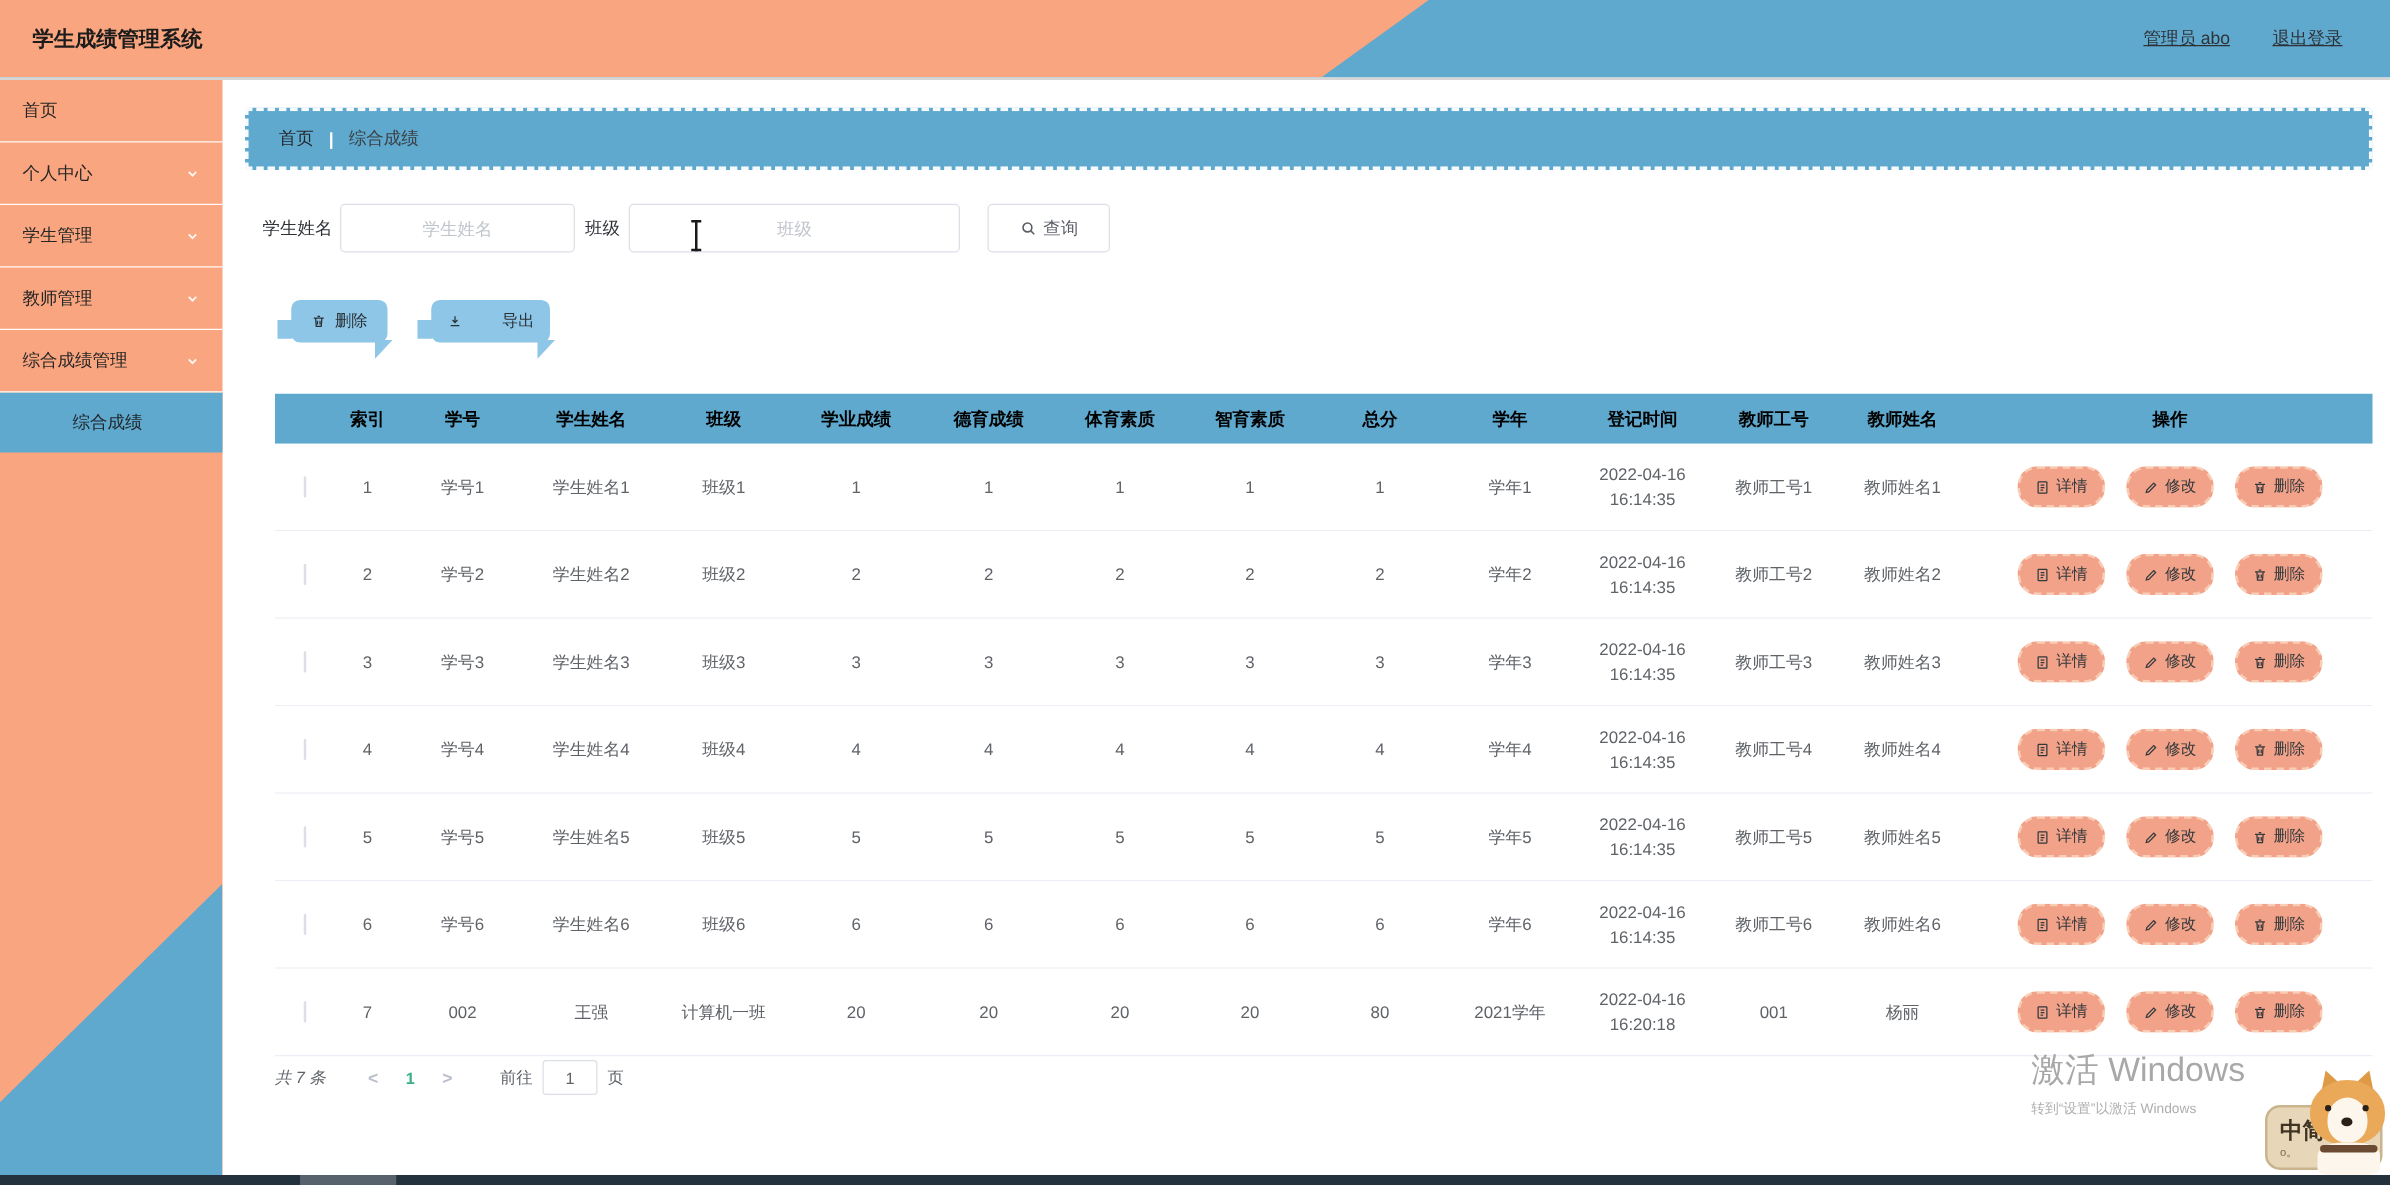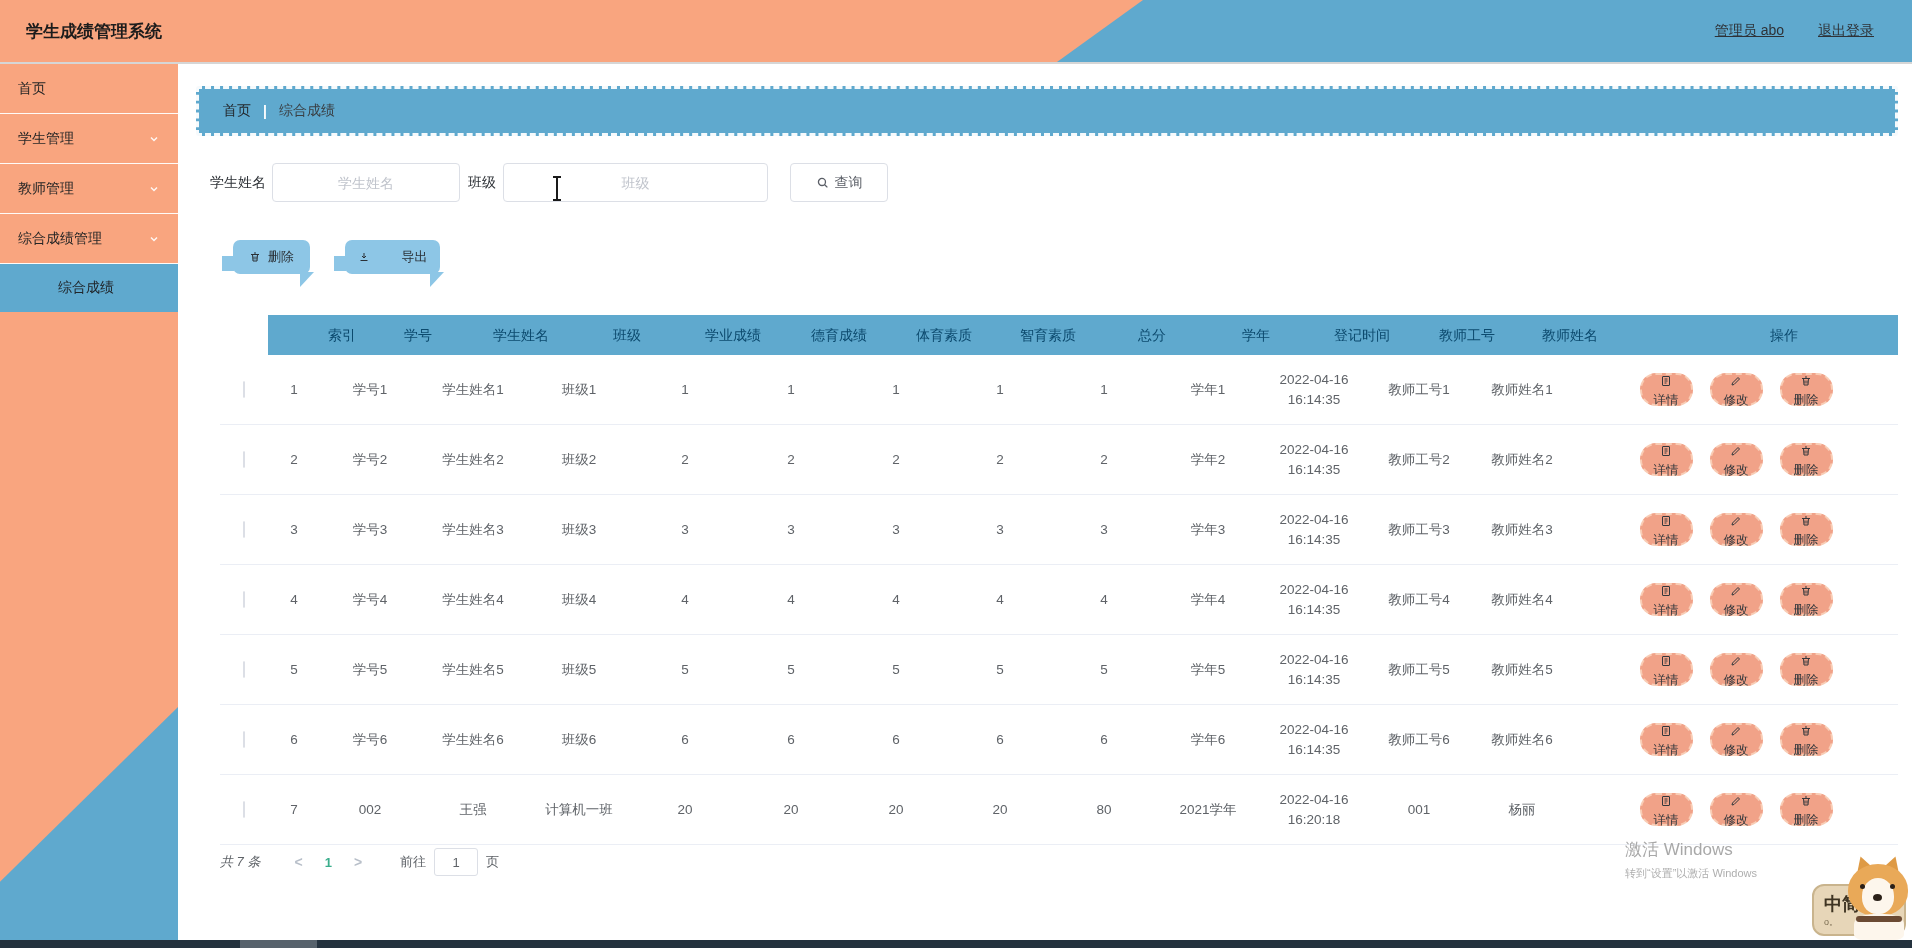--- a/index.html
+++ b/index.html
@@ -47,41 +47,41 @@
   .btn-blue { position:absolute; top:240px; height:34px; background:#8dc6e6; border:none; border-radius:7px;
     font-size:13px; color:#2a3036; display:flex; align-items:center; justify-content:center; gap:7px;
     cursor:pointer; font-family:inherit; }
   .btn-blue .notch { position:absolute; left:-11px; bottom:3px; width:12px; height:15px; background:#8dc6e6; }
   .btn-blue .tail { position:absolute; right:-4px; bottom:-13px; width:0; height:0;
     border-top:15px solid #8dc6e6; border-right:14px solid transparent; }
 
   
   .table { position:absolute; left:220px; top:315px; width:1678px; font-size:13.5px; }
   .thead, .tr { display:grid; grid-template-columns:48px 52px 100px 106px 106px 106px 106px 104px 104px 104px 104px 108px 102px 104px 324px; align-items:center; }
-  .thead { height:40px; background:#5fa9ce; color:#0c4a6e; font-weight:400; font-size:14px;margin-left:48px; }
+  .thead { height:40px; background:#5fa9ce; color:#000000; font-weight:700; font-size:14px; }
   .th, .td { text-align:center; line-height:1.45; }
   .tr { height:70px; border-bottom:1px solid #ebeef5; color:#5f6368; background:#fff; }
   .cb { width:15px; height:15px; border-radius:2px; background:#fff; margin:0 auto; cursor:pointer; }
   .tr .cb { border:1px solid #dcdfe6; }
   .ops { display:flex; justify-content:center; gap:17px; }
   .btn-op { height:33px; padding:0 12px; background:#f1a288; border:2px dashed #f9cdb5; border-radius:16px;
-    font-size:12.5px; color:#33383d; display:flex; align-items:center; gap:5px; cursor:pointer; font-family:inherit;flex-direction:column; }
+    font-size:12.5px; color:#33383d; display:flex; align-items:center; gap:5px; cursor:pointer; font-family:inherit; }
 
   
   .pager { position:absolute; left:220px; top:848px; display:flex; align-items:center; font-size:13px; color:#5f6368; }
   .pager .total { margin-right:22px;font-style:italic; }
   .pg-arrow { color:#b8bfc9; font-size:14px; padding:0 12px; cursor:pointer; font-weight:bold; }
   .pg-cur { color:#3bae8c; font-weight:bold; padding:0 10px; cursor:pointer; }
   .goto { margin-left:26px; margin-right:8px; }
   .pg-input { width:44px; height:28px; border:1px solid #dcdfe6; border-radius:3px; text-align:center;
     font-size:13px; color:#5f6368; margin-right:8px; font-family:inherit; }
 
   
   .wm { position:absolute; left:1625px; top:838px; color:#9a9a9a; }
-  .wm-1 { font-size:17px; opacity:.85; }
+  .wm-1 { font-size:27px; opacity:.85; }
   .wm-2 { font-size:11px; margin-top:5px; opacity:.8; }
 
   
   .ime-panel { position:absolute; left:1812px; top:884px; width:94px; height:52px; background:#e7d6b8;
     border:2px solid #c9b48d; border-radius:12px; padding:6px 10px; }
   .ime-text { font-size:18px; font-weight:bold; color:#3f3422; }
   .ime-sub { font-size:9px; color:#7a6c50; }
   .dog { position:absolute; left:1846px; top:856px; width:66px; height:84px; }
   .dog .ear-l, .dog .ear-r { position:absolute; width:0; height:0; border-left:9px solid transparent;
     border-right:9px solid transparent; border-bottom:16px solid #de9a45; top:0; }
@@ -120,20 +120,28 @@
       <span class="link">退出登录</span>
     </div>
   </div>
   <div class="topbar-border"></div>
 
   <div class="sidebar">
     <div class="side-item">
       <span>首页</span>
     </div>
     <div class="side-item">
+      <span>个人中心</span>
+      <span class="chev">
+          <svg width="12" height="12" viewBox="0 0 24 24" fill="none" stroke="currentColor" stroke-width="3">
+            <path d="M6 9l6 6 6-6"></path>
+          </svg>
+        </span>
+    </div>
+    <div class="side-item">
       <span>学生管理</span>
       <span class="chev">
           <svg width="12" height="12" viewBox="0 0 24 24" fill="none" stroke="currentColor" stroke-width="3">
             <path d="M6 9l6 6 6-6"></path>
           </svg>
         </span>
     </div>
     <div class="side-item">
       <span>教师管理</span>
       <span class="chev">

